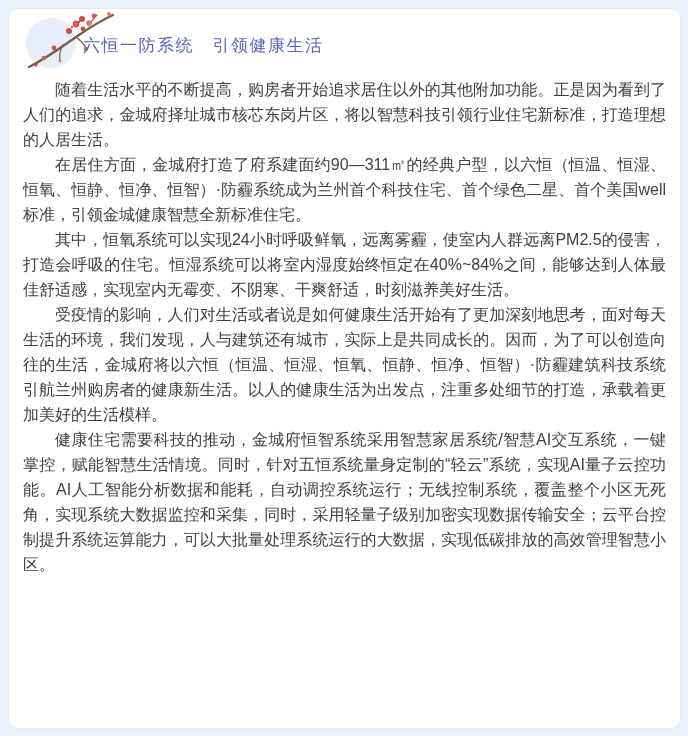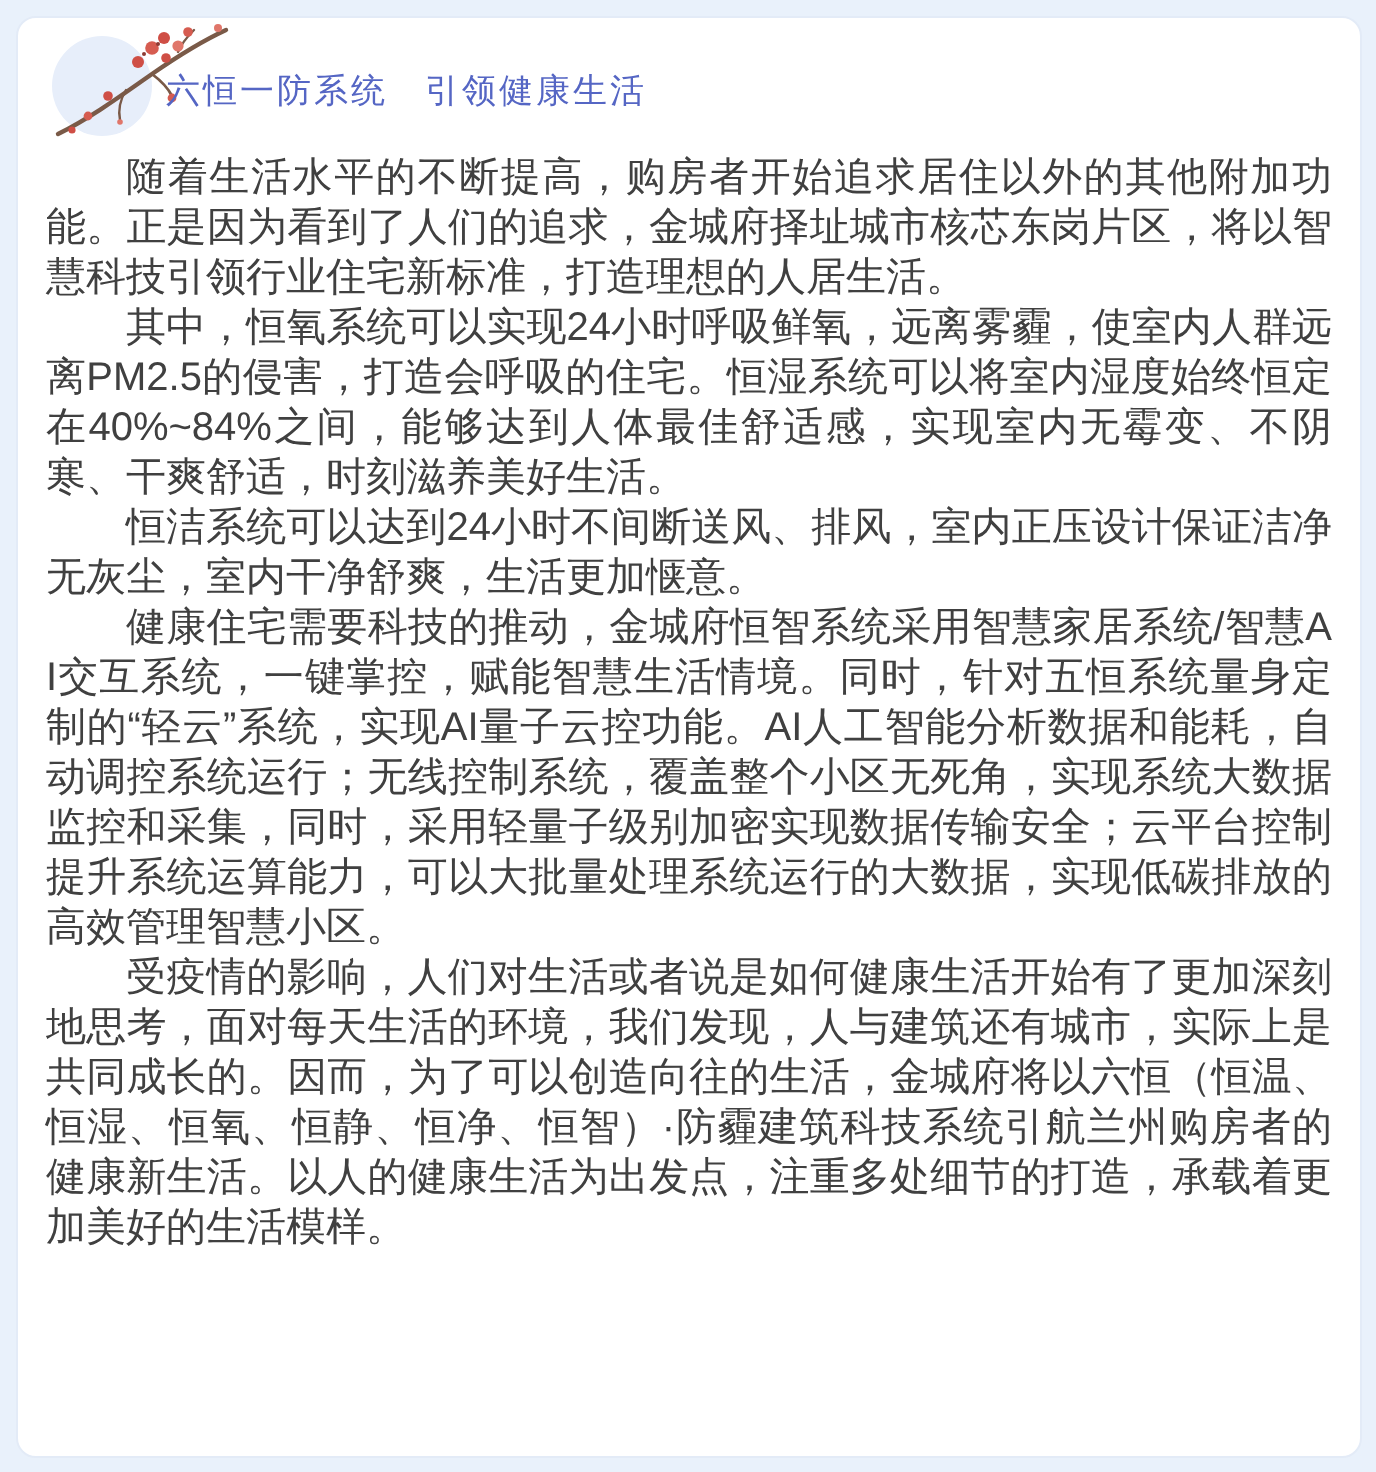--- a/index.html
+++ b/index.html
@@ -51,21 +51,21 @@
     top: 49px;
     height: 2px;
     width: 628px;
     background: linear-gradient(to right,
       #7d8bd2 0%, #9faadd0 0%, #8794d6 10%, #aab5e2 55%,
       rgba(255,255,255,0) 96%);
   }
   .article {
     margin-top: 9px;
     padding: 0 14px;
-    font-size: 20px;
+    font-size: 16px;
     line-height: 25px;
     color: #404040;
     text-align: justify;
   }
   .article p {
     margin: 0;
     text-indent: 2em;
     word-break: break-all;
   }
 </style>
@@ -99,19 +99,19 @@
         <circle cx="60" cy="13" r="1" fill="#8d3b34"></circle>
         <circle cx="41" cy="52" r="1.4" fill="#e0766a"></circle>
       </svg>
     </div>
     <h1 class="title">六恒一防系统　引领健康生活</h1>
     <div class="underline"></div>
   </div>
 
   <div class="article">
     <p>随着生活水平的不断提高，购房者开始追求居住以外的其他附加功能。正是因为看到了人们的追求，金城府择址城市核芯东岗片区，将以智慧科技引领行业住宅新标准，打造理想的人居生活。</p>
+    <p>在居住方面，金城府打造了府系建面约90—311㎡的经典户型，以六恒（恒温、恒湿、恒氧、恒静、恒净、恒智）·防霾系统成为兰州首个科技住宅、首个绿色二星、首个美国well标准，引领金城健康智慧全新标准住宅。</p>
     <p>其中，恒氧系统可以实现24小时呼吸鲜氧，远离雾霾，使室内人群远离PM2.5的侵害，打造会呼吸的住宅。恒湿系统可以将室内湿度始终恒定在40%~84%之间，能够达到人体最佳舒适感，实现室内无霉变、不阴寒、干爽舒适，时刻滋养美好生活。</p>
-    <p>恒洁系统可以达到24小时不间断送风、排风，室内正压设计保证洁净无灰尘，室内干净舒爽，生活更加惬意。</p>
+    <p>受疫情的影响，人们对生活或者说是如何健康生活开始有了更加深刻地思考，面对每天生活的环境，我们发现，人与建筑还有城市，实际上是共同成长的。因而，为了可以创造向往的生活，金城府将以六恒（恒温、恒湿、恒氧、恒静、恒净、恒智）·防霾建筑科技系统引航兰州购房者的健康新生活。以人的健康生活为出发点，注重多处细节的打造，承载着更加美好的生活模样。</p>
     <p>健康住宅需要科技的推动，金城府恒智系统采用智慧家居系统/智慧AI交互系统，一键掌控，赋能智慧生活情境。同时，针对五恒系统量身定制的“轻云”系统，实现AI量子云控功能。AI人工智能分析数据和能耗，自动调控系统运行；无线控制系统，覆盖整个小区无死角，实现系统大数据监控和采集，同时，采用轻量子级别加密实现数据传输安全；云平台控制提升系统运算能力，可以大批量处理系统运行的大数据，实现低碳排放的高效管理智慧小区。</p>
-    <p>受疫情的影响，人们对生活或者说是如何健康生活开始有了更加深刻地思考，面对每天生活的环境，我们发现，人与建筑还有城市，实际上是共同成长的。因而，为了可以创造向往的生活，金城府将以六恒（恒温、恒湿、恒氧、恒静、恒净、恒智）·防霾建筑科技系统引航兰州购房者的健康新生活。以人的健康生活为出发点，注重多处细节的打造，承载着更加美好的生活模样。</p>
   </div>
 
 </div>
 
 </body></html>

